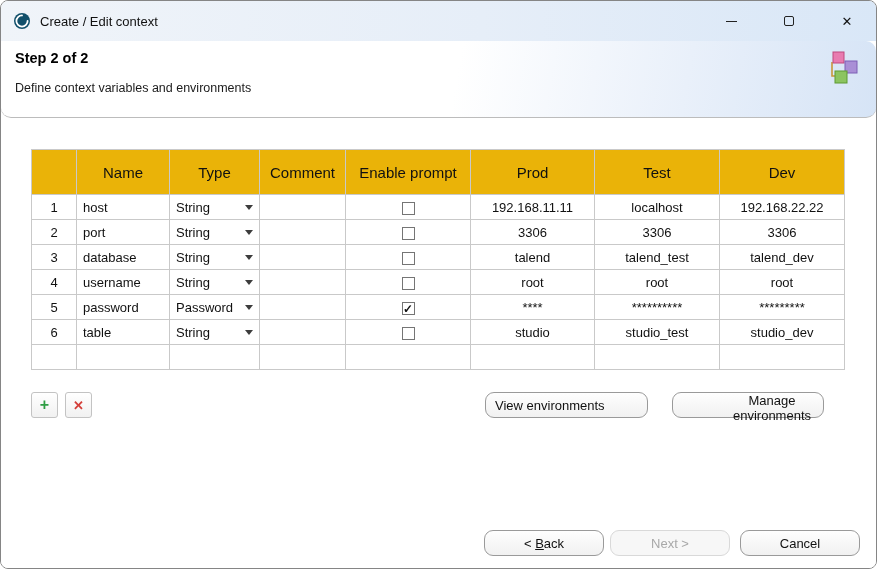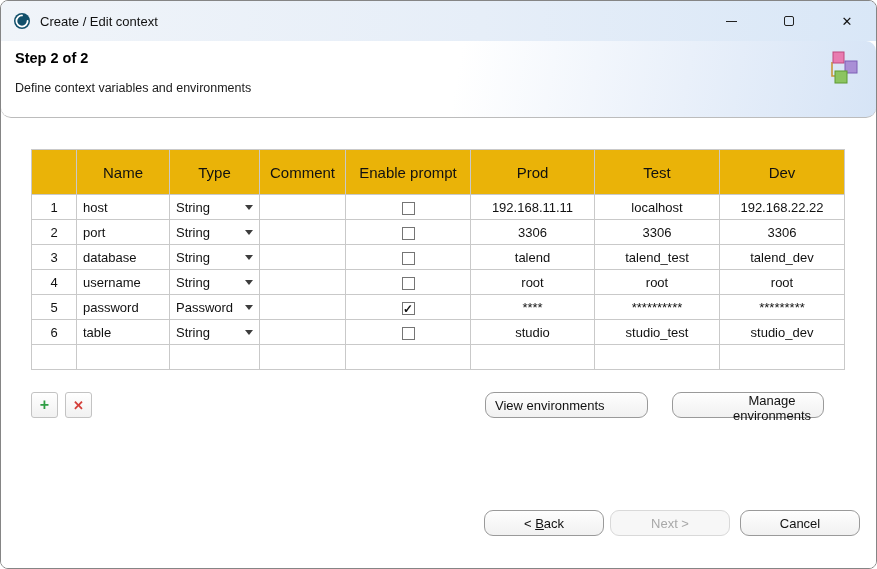--- a/index.html
+++ b/index.html
@@ -77,21 +77,21 @@
   .env-group { margin-left: auto; margin-right: 20px; display: flex; }
   .btn {
     height: 26px; border: 1px solid #9a9a9a; border-radius: 9px;
     background: linear-gradient(#fefefe, #f1f1f1); font-family: inherit;
     font-size: 13px; color: #111; cursor: pointer;
   }
   .view-env { width: 163px; text-align: left; padding-left: 9px; }
   .manage-env { width: 152px; margin-left: 24px; text-align: center; padding-left: 48px; }
 
   
-  .footer { position: absolute; right: 16px; bottom: 32px; display: flex; align-items: center; }
+  .footer { position: absolute; right: 16px; bottom: 12px; display: flex; align-items: center; }
   .footer .btn { width: 120px; text-align: center; }
   .btn.next { margin-left: 6px; color: #a8a8a8; border-color: #d9d9d9; background: #f7f7f7; cursor: default; }
   .btn.finish { margin-left: 12px; border: 1.5px solid #0067c0; }
   .btn.cancel { margin-left: 10px; }
   u { text-decoration: underline; }
 </style>
 </head>
 <body>
 
 <div class="window">

